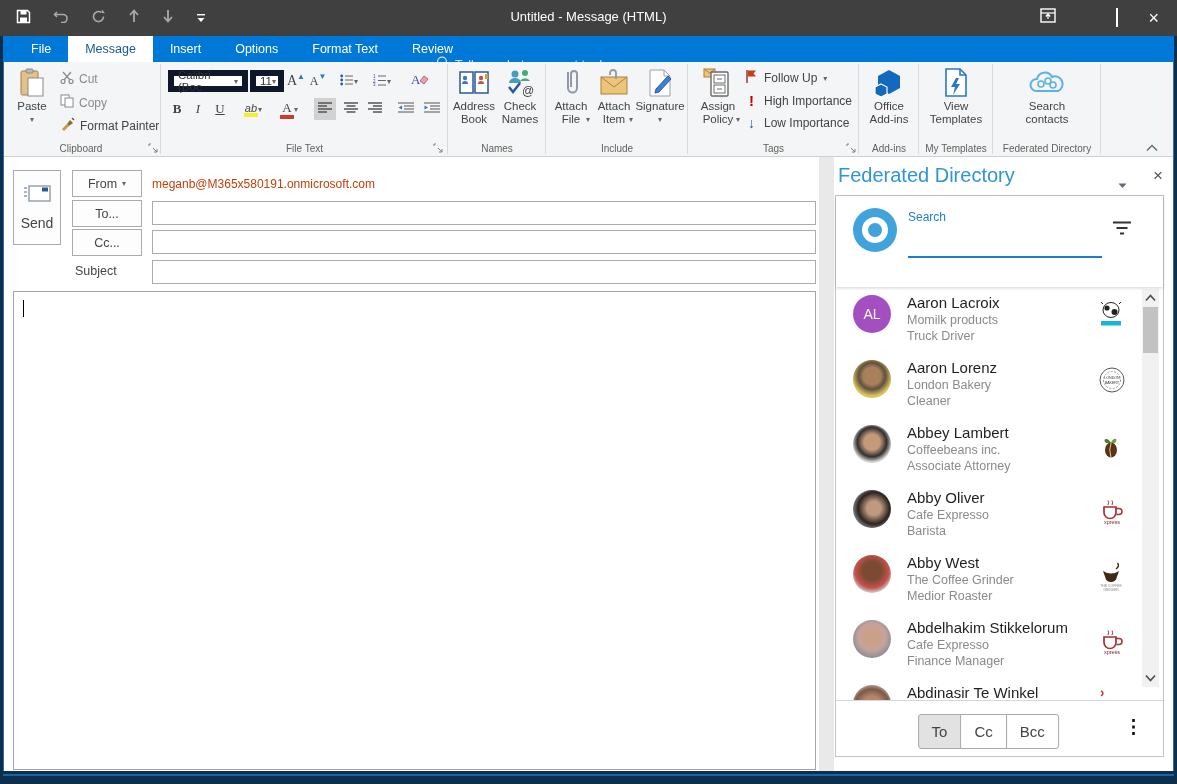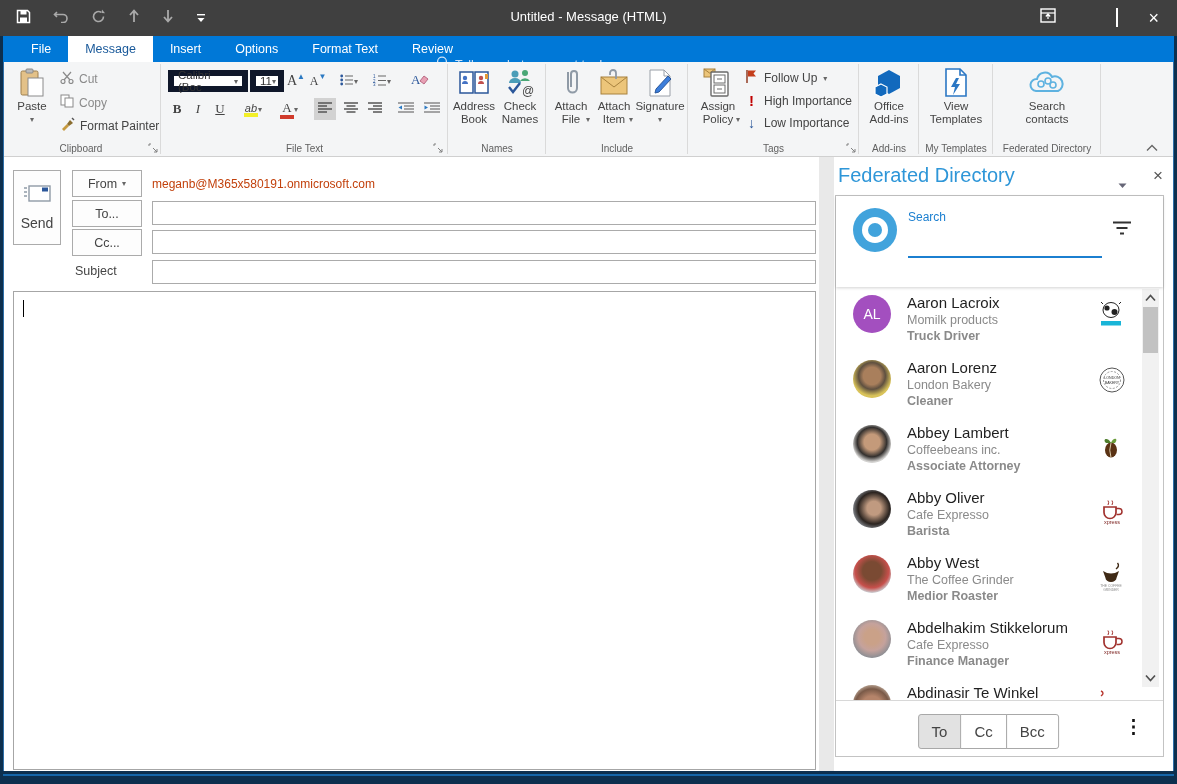--- a/index.html
+++ b/index.html
@@ -79,21 +79,21 @@
   .fd-logo .dot{width:14px;height:14px;border-radius:50%;background:#41a3dc;}
   .fd-search-label{position:absolute;left:72px;top:14px;font-size:12px;color:#1b7fd0;}
   .fd-underline{position:absolute;left:72px;top:60px;width:194px;height:2px;background:#1b7fd0;}
   .fd-filter{position:absolute;left:276px;top:24px;}
   .fd-list{position:absolute;left:0;top:91px;width:100%;height:413px;overflow:hidden;background:#fff;}
   .crow{position:absolute;left:0;width:100%;height:65px;}
   .avatar{position:absolute;left:17px;top:4px;width:38px;height:38px;border-radius:50%;
           color:#fff;font-size:14px;display:flex;align-items:center;justify-content:center;}
   .cname{position:absolute;left:71px;top:3px;font-size:15px;color:#1f1f1f;}
   .ccompany{position:absolute;left:71px;top:22px;font-size:12.5px;color:#8a8a8a;}
-  .cjob{position:absolute;left:71px;top:38px;font-size:12.5px;color:#8a8a8a;font-weight:bold;}
+  .cjob{position:absolute;left:71px;top:38px;font-size:12.5px;color:#8a8a8a;}
   .clogo{position:absolute;left:262px;top:10px;width:28px;height:32px;}
   .sbar{position:absolute;left:306px;top:2px;width:17px;height:398px;background:#f1f1f1;}
   .sthumb{position:absolute;left:1px;top:18px;width:15px;height:46px;background:#c2c2c2;}
   .sarrow{position:absolute;left:0;width:17px;height:18px;display:flex;align-items:center;justify-content:center;}
   .fd-footer{position:absolute;left:0;top:504px;width:100%;height:56px;border-top:1px solid #d8d8d8;background:#fff;}
   .seg{position:absolute;left:50%;top:13px;transform:translateX(-58%);display:flex;}
   .seg button{height:35px;border:1px solid #a8a8a8;background:#fff;font-size:15px;color:#444;
               padding:0 13px;margin-left:-1px;font-family:inherit;}
   .seg button:first-child{border-radius:3px 0 0 3px;margin-left:0;background:#e2e2e2;}
   .seg button:last-child{border-radius:0 3px 3px 0;}

